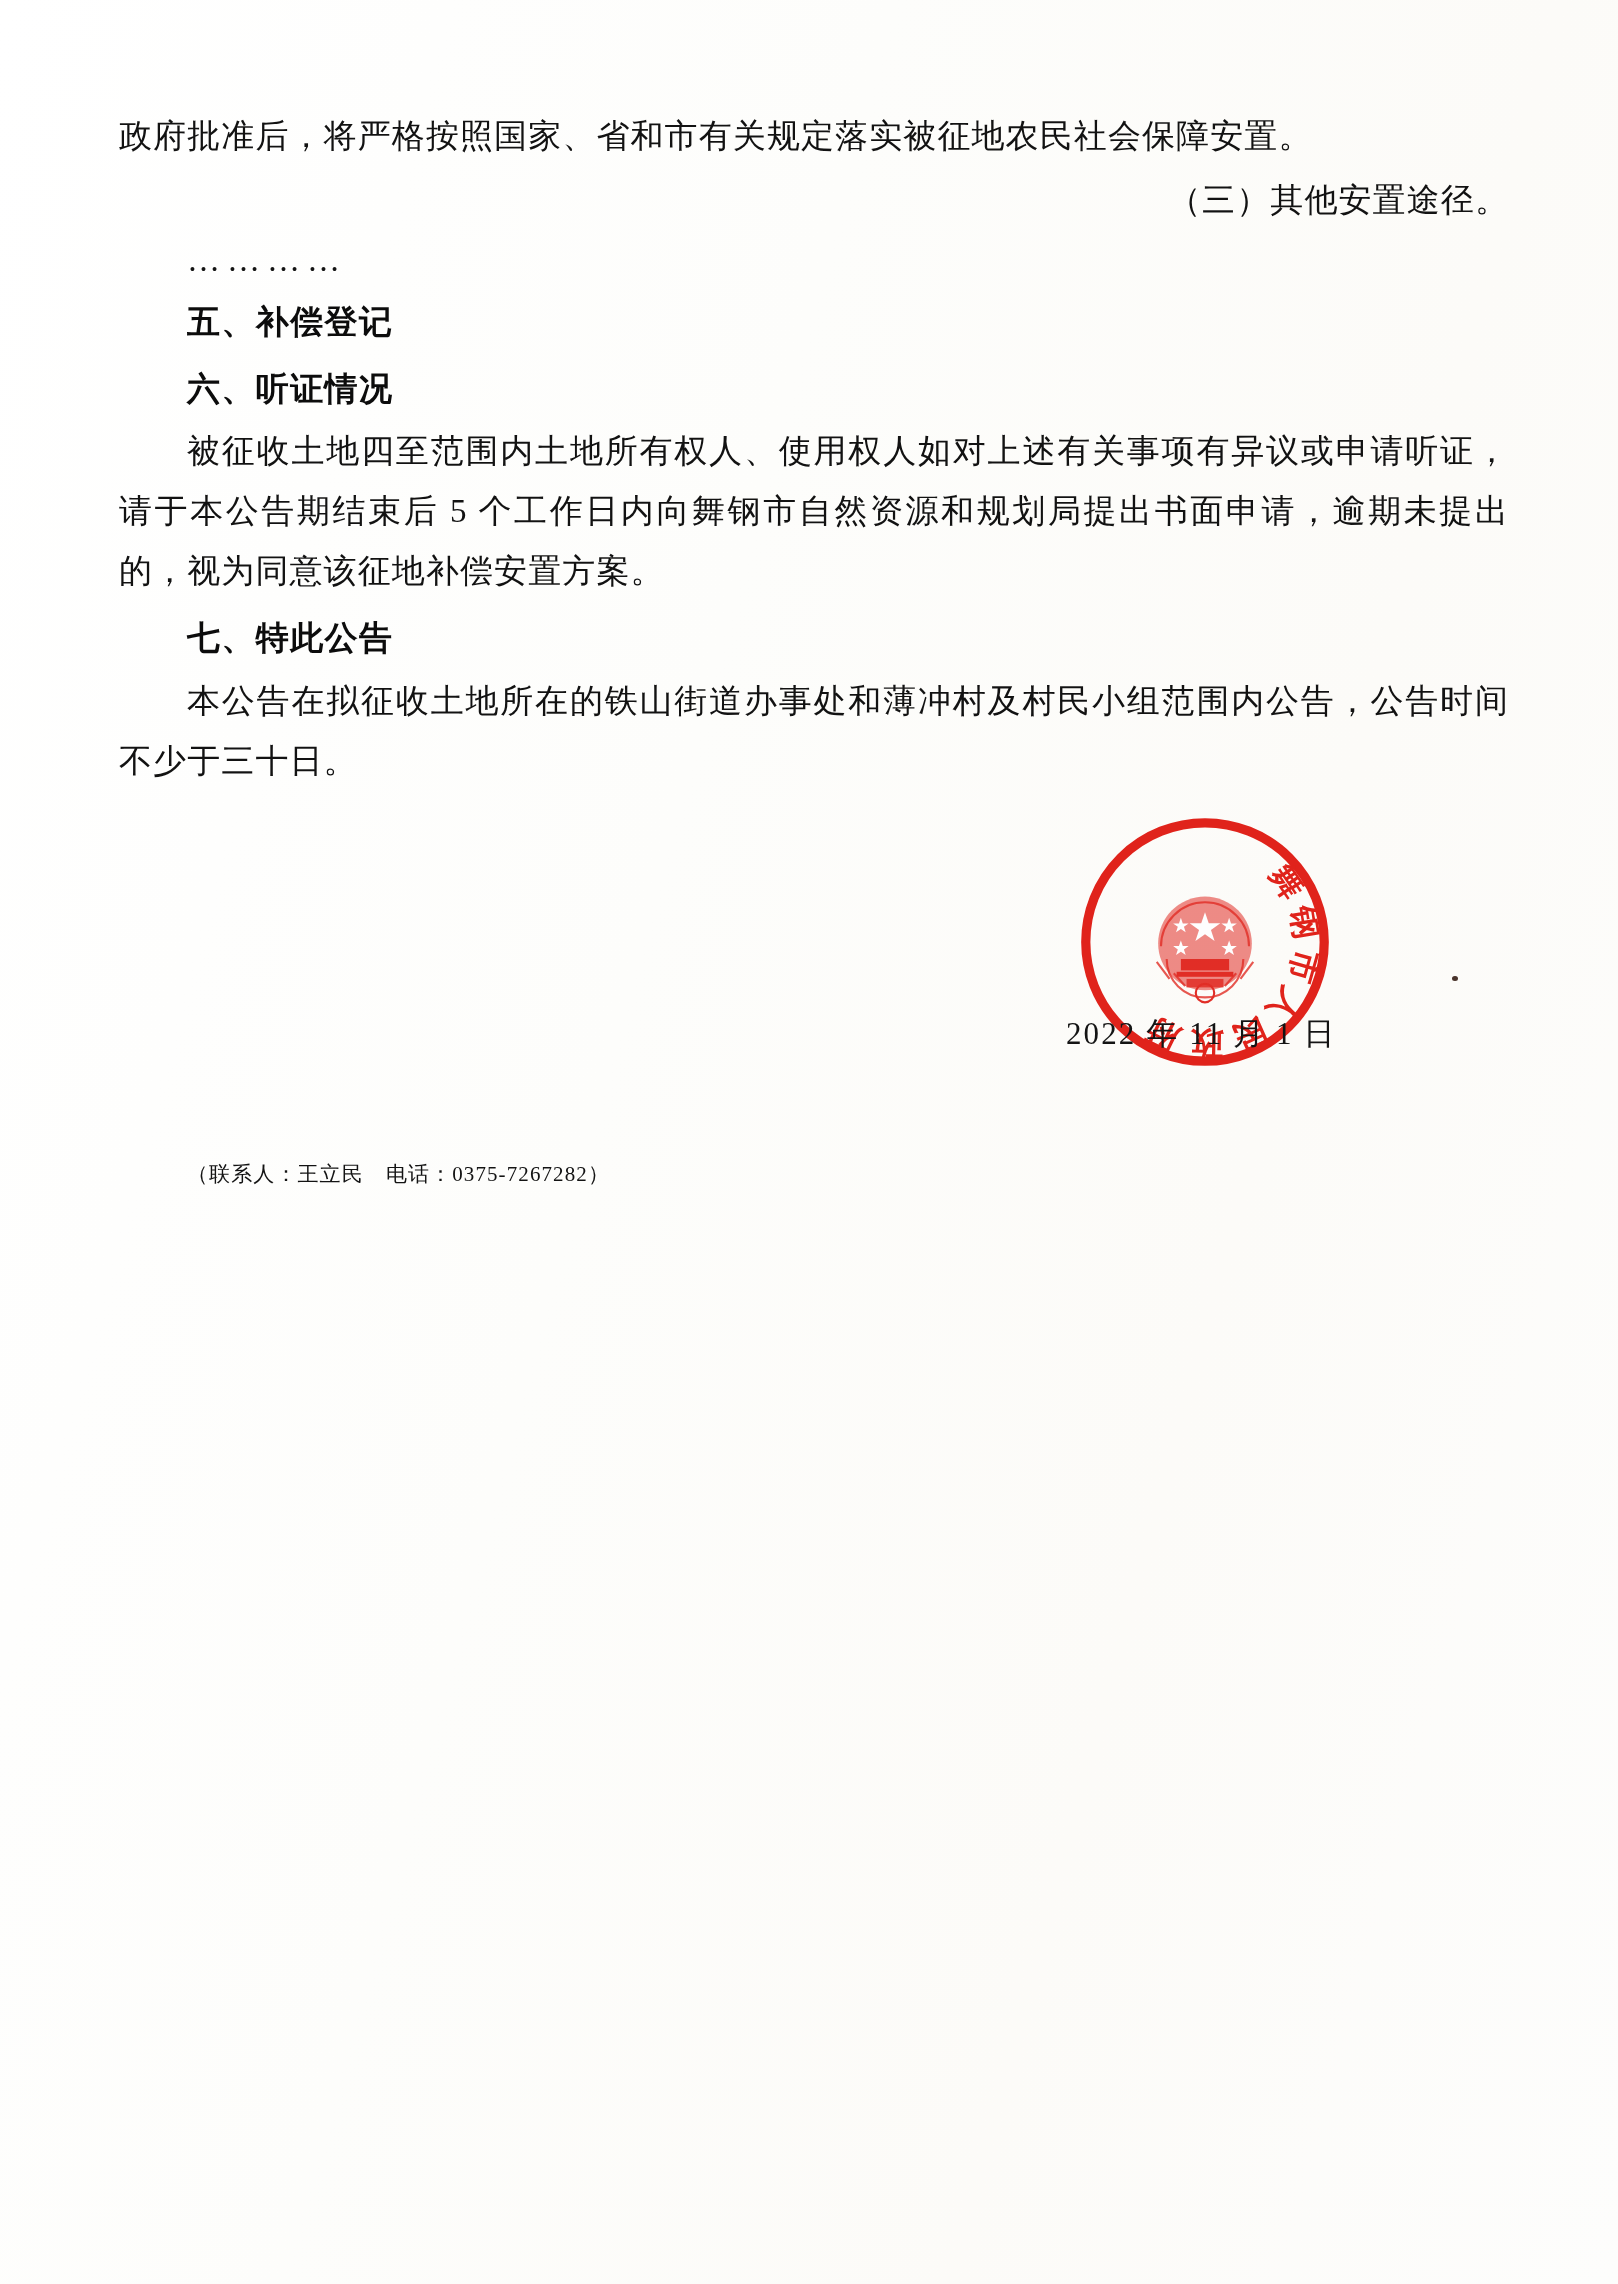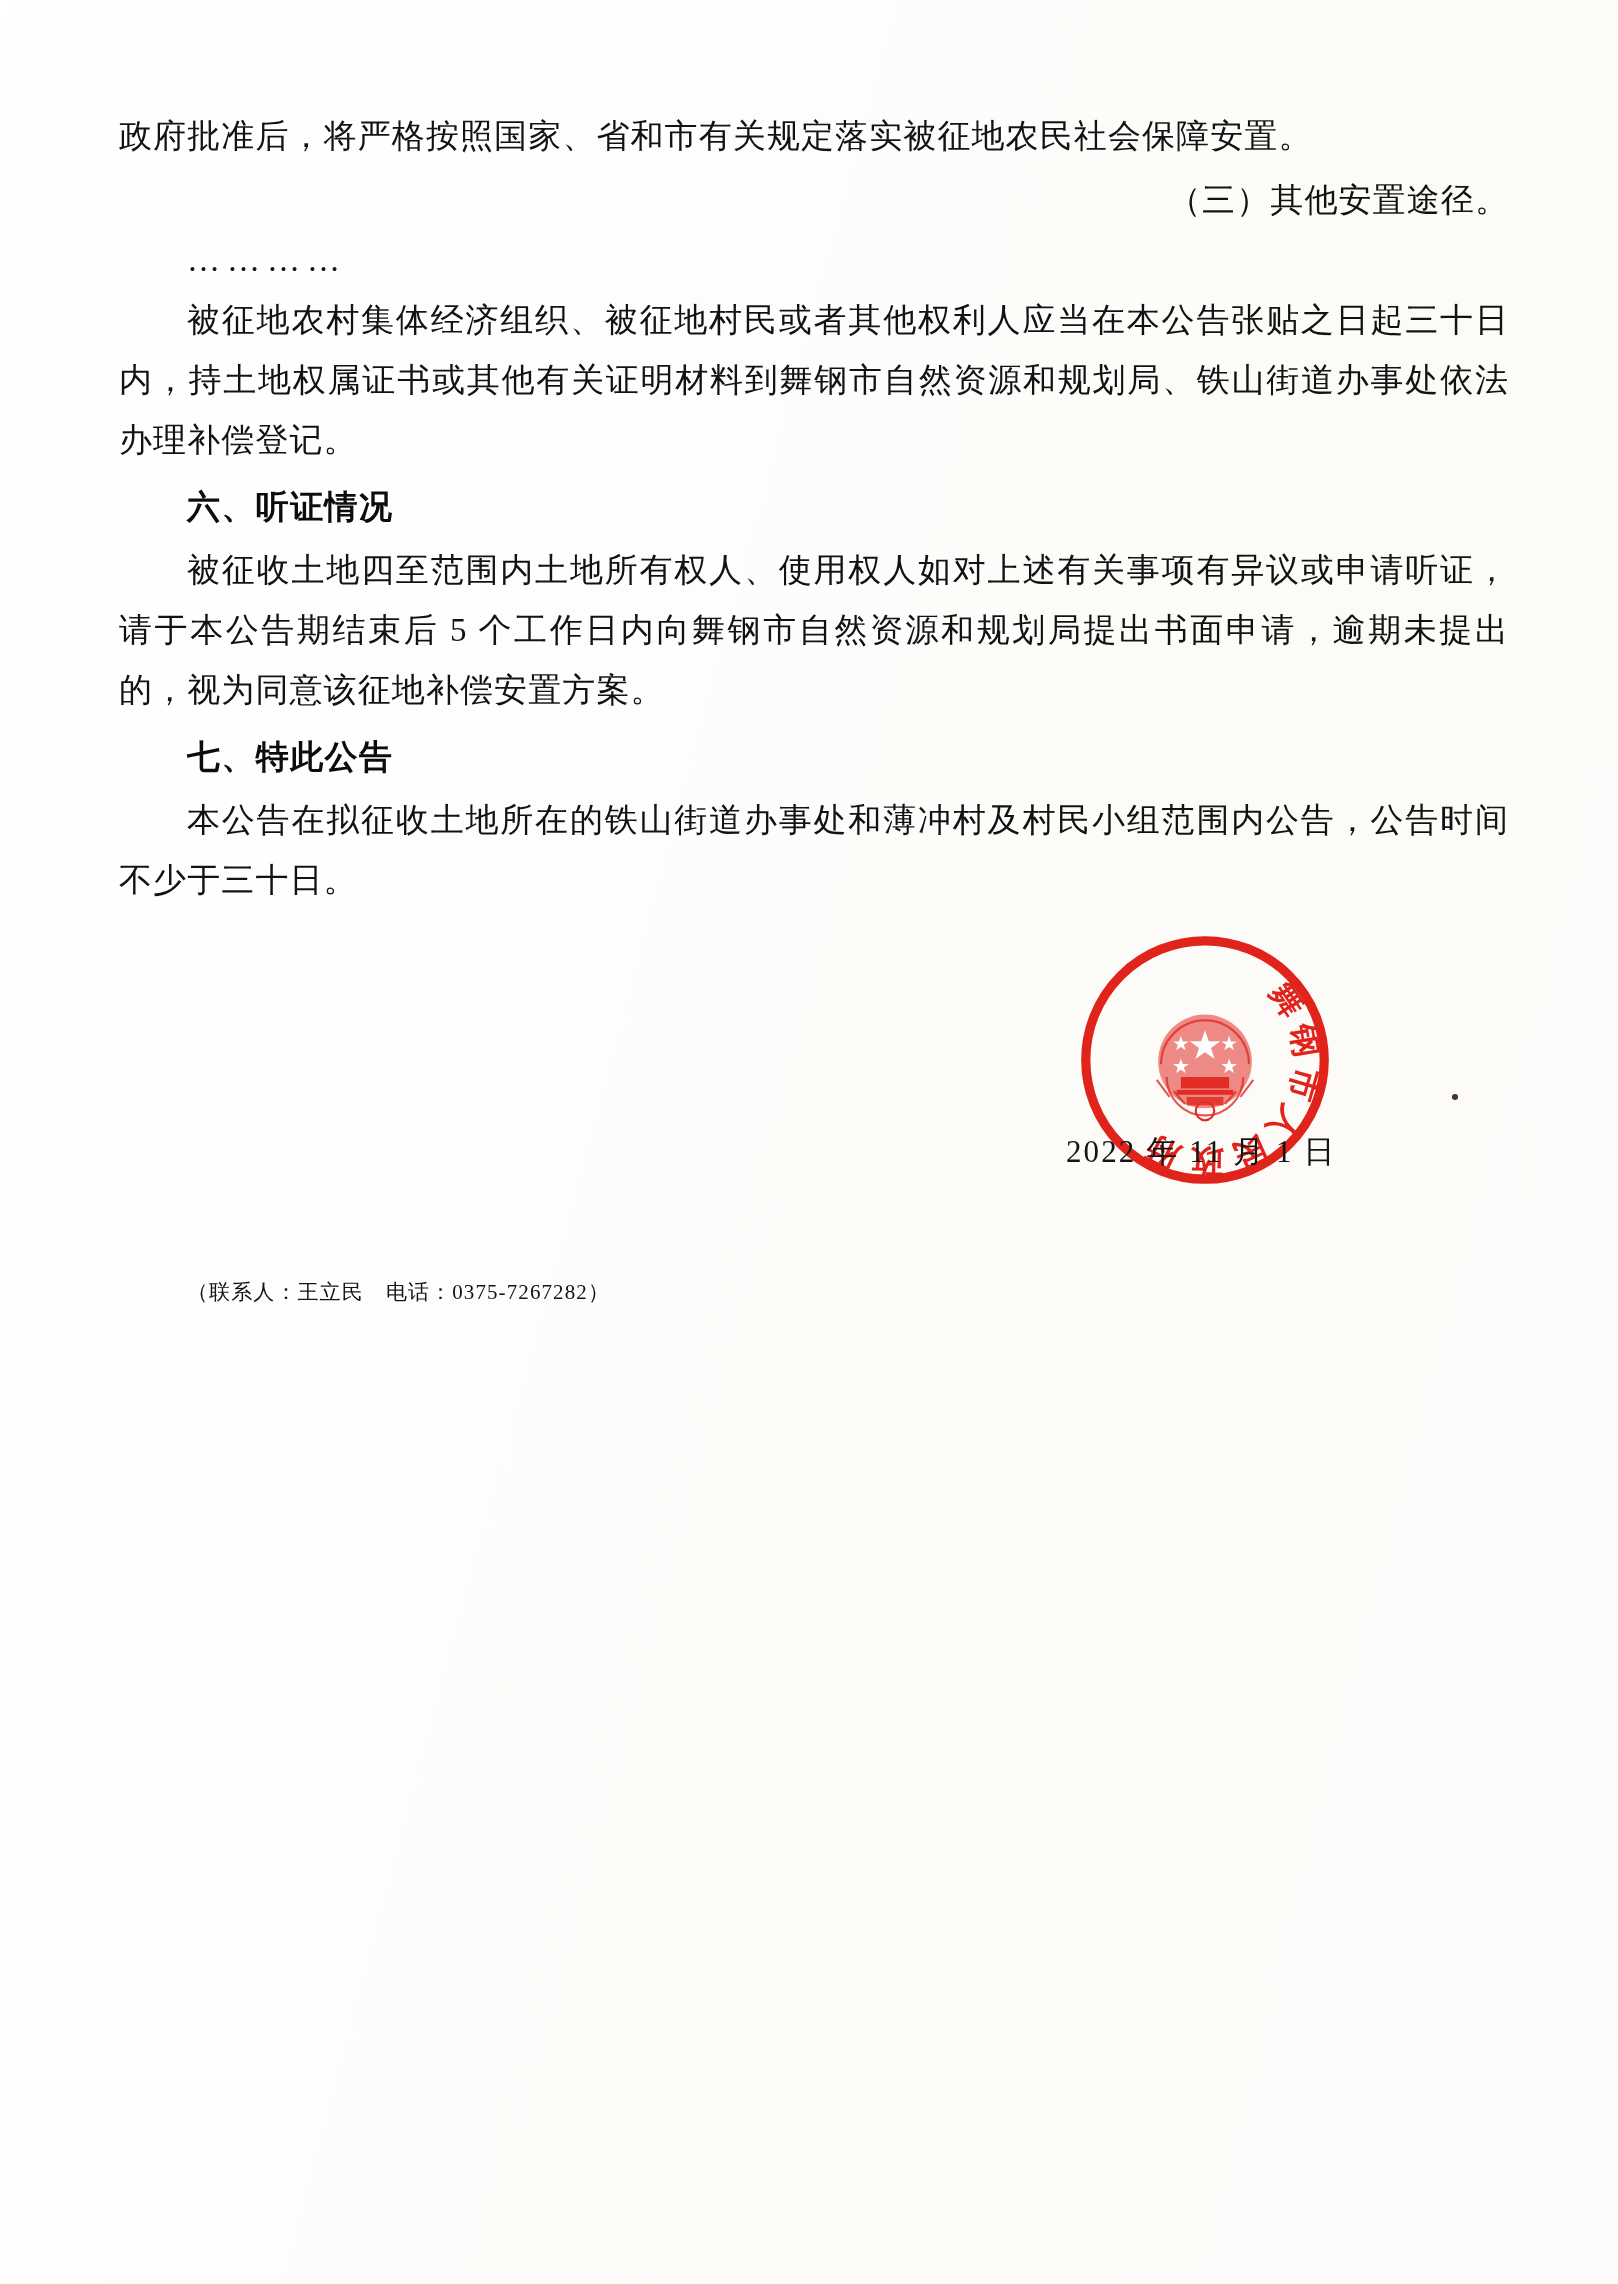--- a/index.html
+++ b/index.html
@@ -140,21 +140,21 @@
   <div id="paper-texture"></div>
 
   <div id="content">
 
     <p class="para">政府批准后，将严格按照国家、省和市有关规定落实被征地农民社会保障安置。</p>
 
     <p class="para indent nojustify">（三）其他安置途径。</p>
 
     <div class="ellipsis-line">…………</div>
 
-    <p class="para indent">被征地农村集体经济组织、被征地村民或者其他权利人应当在本公告张贴之日起三十日内，持土地权属证书或其他有关证明材料到舞钢市自然资源和规划局、铁山街道办事处依法办理补偿登记。</p>
+    <div class="heading">五、补偿登记</div>
 
     <div class="heading">六、听证情况</div>
     <p class="para indent">被征收土地四至范围内土地所有权人、使用权人如对上述有关事项有异议或申请听证，请于本公告期结束后 5 个工作日内向舞钢市自然资源和规划局提出书面申请，逾期未提出的，视为同意该征地补偿安置方案。</p>
 
     <div class="heading">七、特此公告</div>
     <p class="para indent">本公告在拟征收土地所在的铁山街道办事处和薄冲村及村民小组范围内公告，公告时间不少于三十日。</p>
 
     <div id="signature-zone">
 
       <div id="seal">

